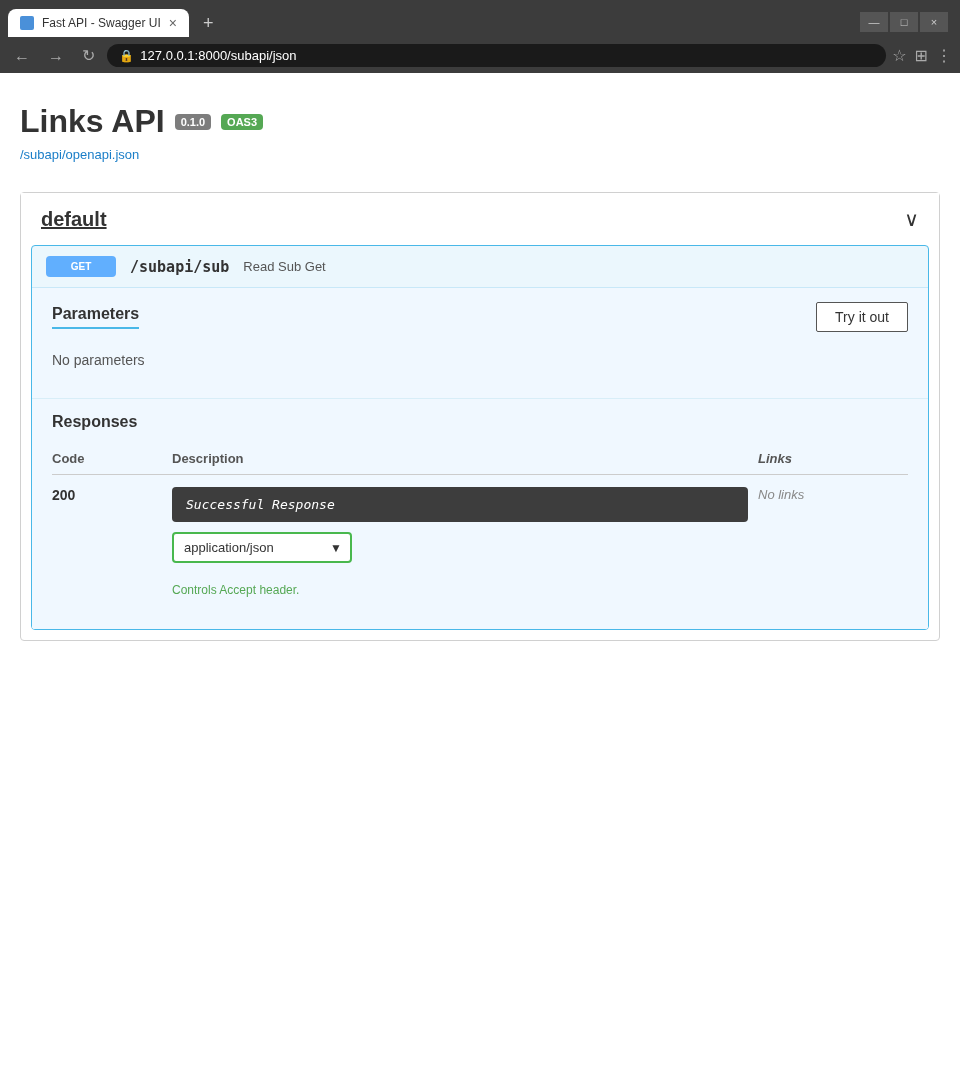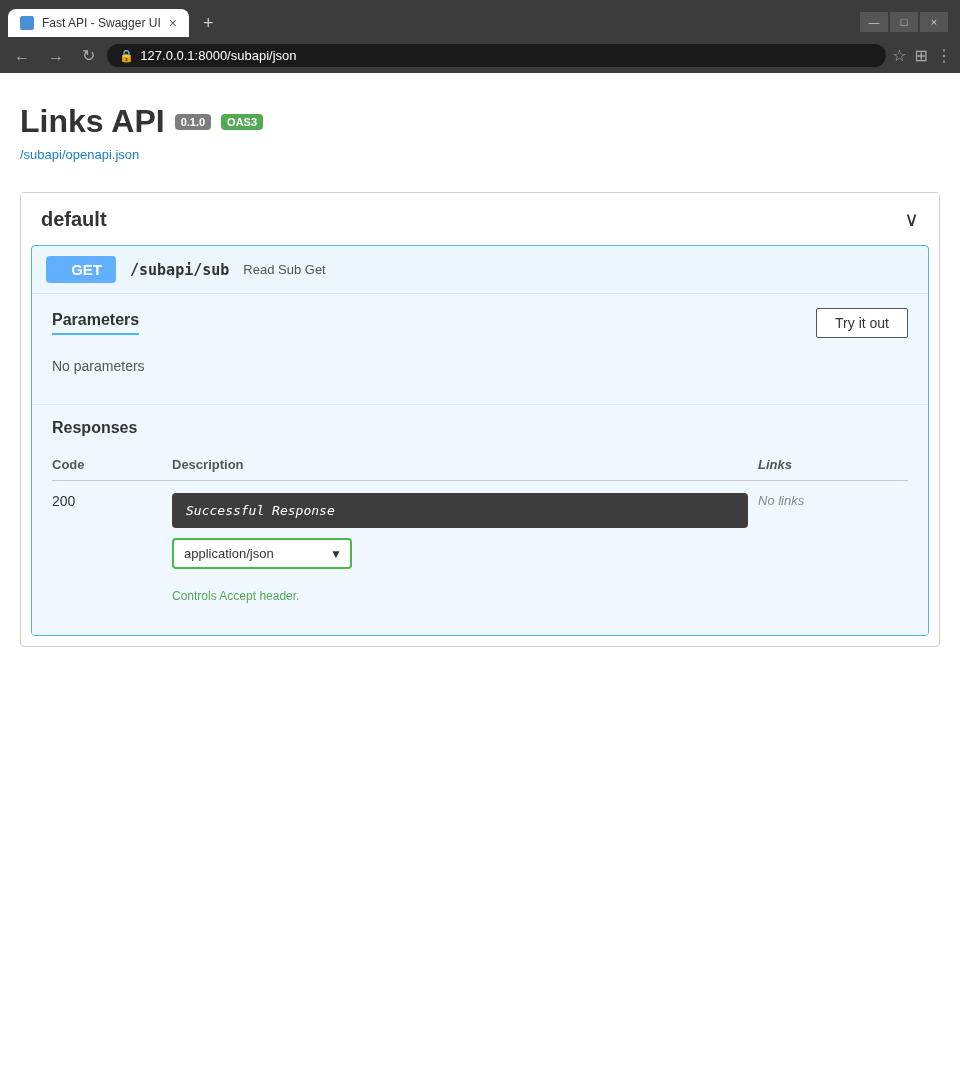--- a/index.html
+++ b/index.html
@@ -155,20 +155,21 @@
       align-items: center;
       justify-content: space-between;
       padding: 14px 20px;
       cursor: pointer;
       background: #fff;
     }
     .section-title {
       font-size: 20px;
       font-weight: bold;
       color: #333;
+      text-decoration: underline;
     }
     .chevron {
       font-size: 20px;
       color: #333;
     }
 
     
     .endpoint {
       border: 1px solid #49b8e8;
       border-radius: 4px;
@@ -180,25 +181,25 @@
       display: flex;
       align-items: center;
       gap: 14px;
       padding: 10px 14px;
       cursor: pointer;
     }
     .method-badge {
       background: #61affe;
       color: #fff;
       font-weight: bold;
-      font-size: 15px;
+      font-size: 10px;
       padding: 5px 14px;
       border-radius: 4px;
       min-width: 70px;
-      text-align: right;
+      text-align: center;
     }
     .endpoint-path {
       font-size: 15px;
       font-weight: bold;
       color: #333;
       font-family: monospace;
     }
     .endpoint-desc {
       font-size: 13px;
       color: #555;
@@ -270,21 +271,21 @@
       border-bottom: 1px solid #ccc;
     }
     .responses-table td {
       padding: 12px 10px 12px 0;
       vertical-align: top;
       font-size: 13px;
       color: #333;
     }
     .response-code {
       font-size: 14px;
-      font-weight: normal;
+      font-weight: bold;
     }
     .response-desc-box {
       background: #3d3d3d;
       color: #fff;
       font-family: monospace;
       font-size: 13px;
       padding: 10px 14px;
       border-radius: 4px;
       margin-bottom: 10px;
       font-style: italic;

